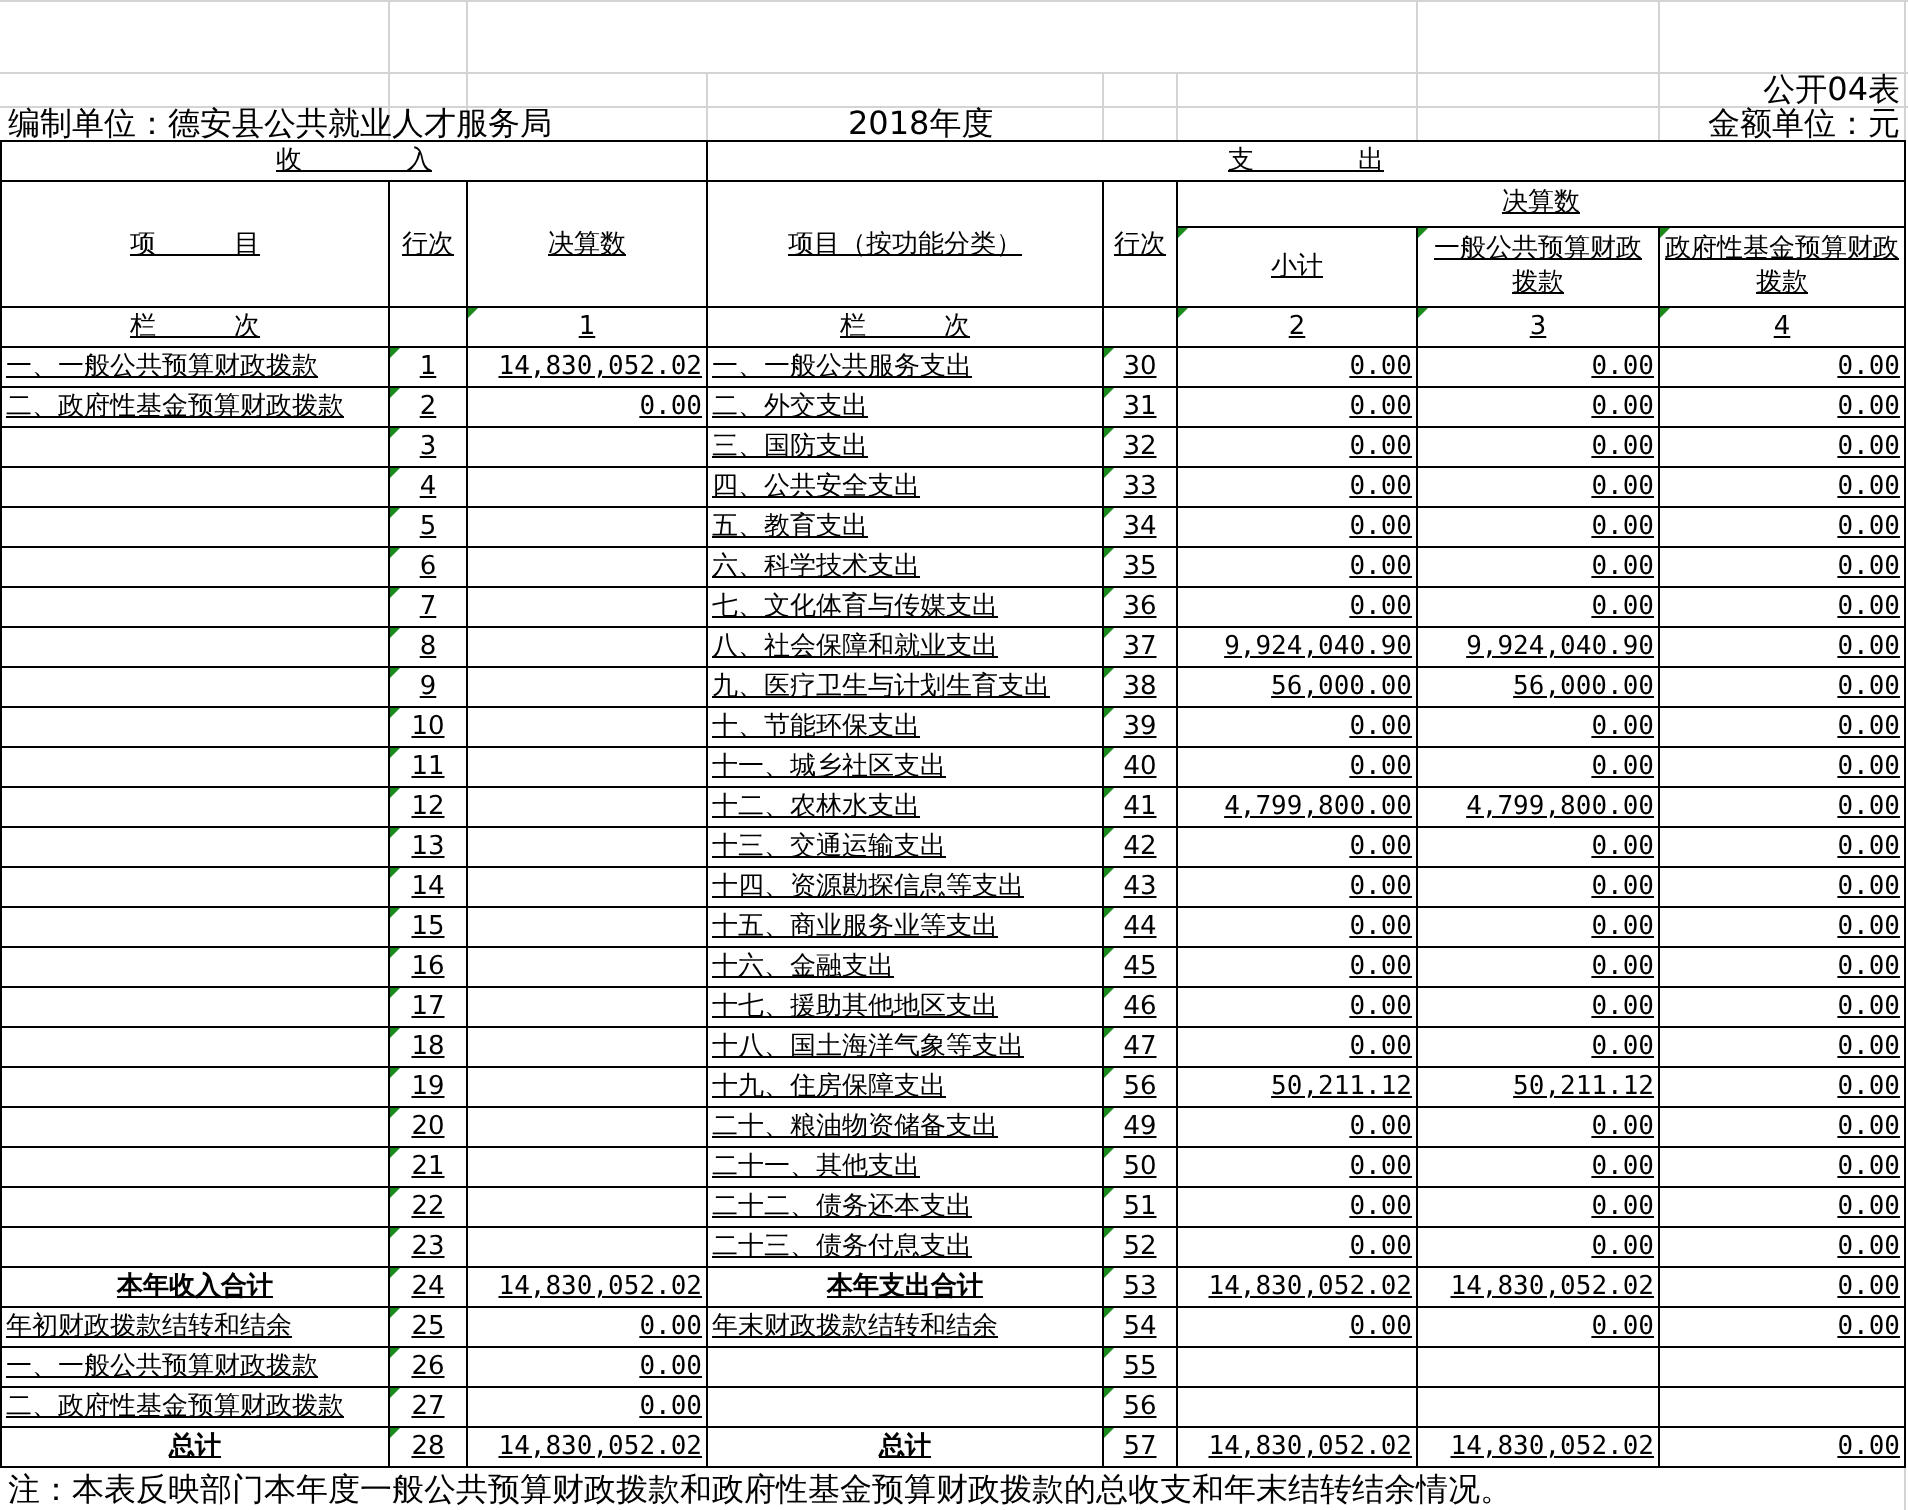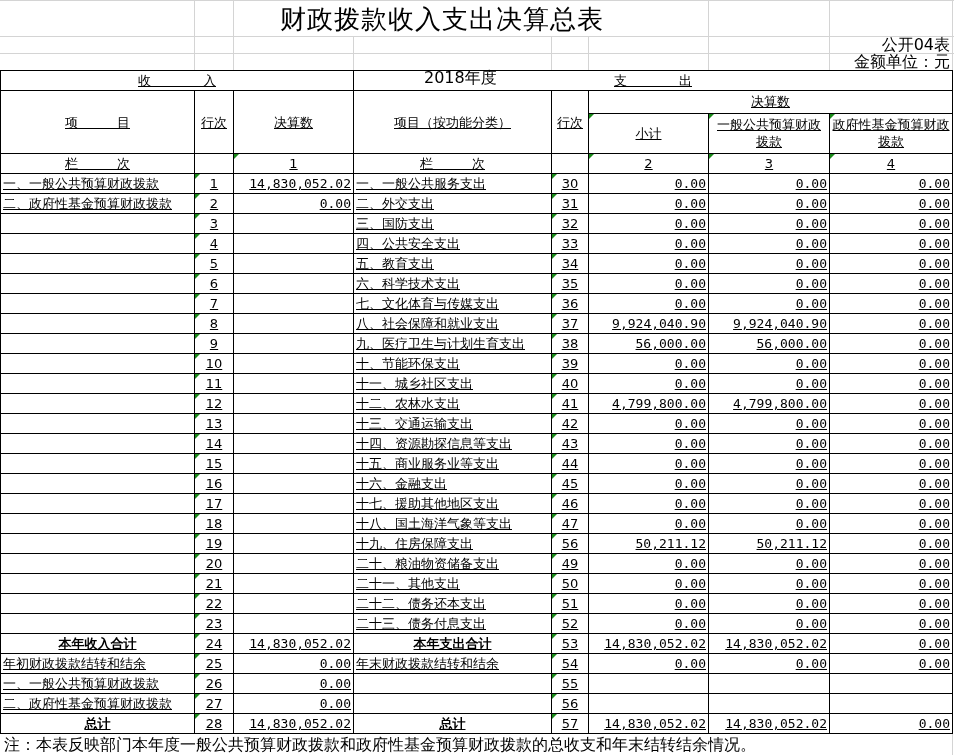--- a/index.html
+++ b/index.html
@@ -37,23 +37,23 @@
   <div class="gridline-h" style="top:53px; width:954px;"></div>
   <div class="gridline-v" style="left:194px; height:70px;"></div>
   <div class="gridline-v" style="left:233px; height:70px;"></div>
   <div class="gridline-v" style="left:353px; top:36px; height:34px;"></div>
   <div class="gridline-v" style="left:551px; top:36px; height:34px;"></div>
   <div class="gridline-v" style="left:588px; top:36px; height:34px;"></div>
   <div class="gridline-v" style="left:708px; height:70px;"></div>
   <div class="gridline-v" style="left:829px; height:70px;"></div>
   <div class="gridline-v" style="left:952px; height:755px;"></div>
 
-  <div class="title">财政拨款收入支出决算总表</div>
   <div class="meta" style="right:4px; top:37px;">公开04表</div>
-  <div class="meta" style="left:424px; top:70px;text-align:center;">2018年度</div>
+  <div class="meta" style="left:4px; top:54px;">编制单位：德安县公共就业人才服务局</div>
+  <div class="meta" style="left:424px; top:54px;text-align:center;">2018年度</div>
   <div class="meta" style="right:4px; top:54px;">金额单位：元</div>
 
   <table class="grid">
     <colgroup>
       <col style="width:194px">
         <col style="width:39px">
         <col style="width:120px">
       <col style="width:198px">
         <col style="width:37px">
         <col style="width:120px">

